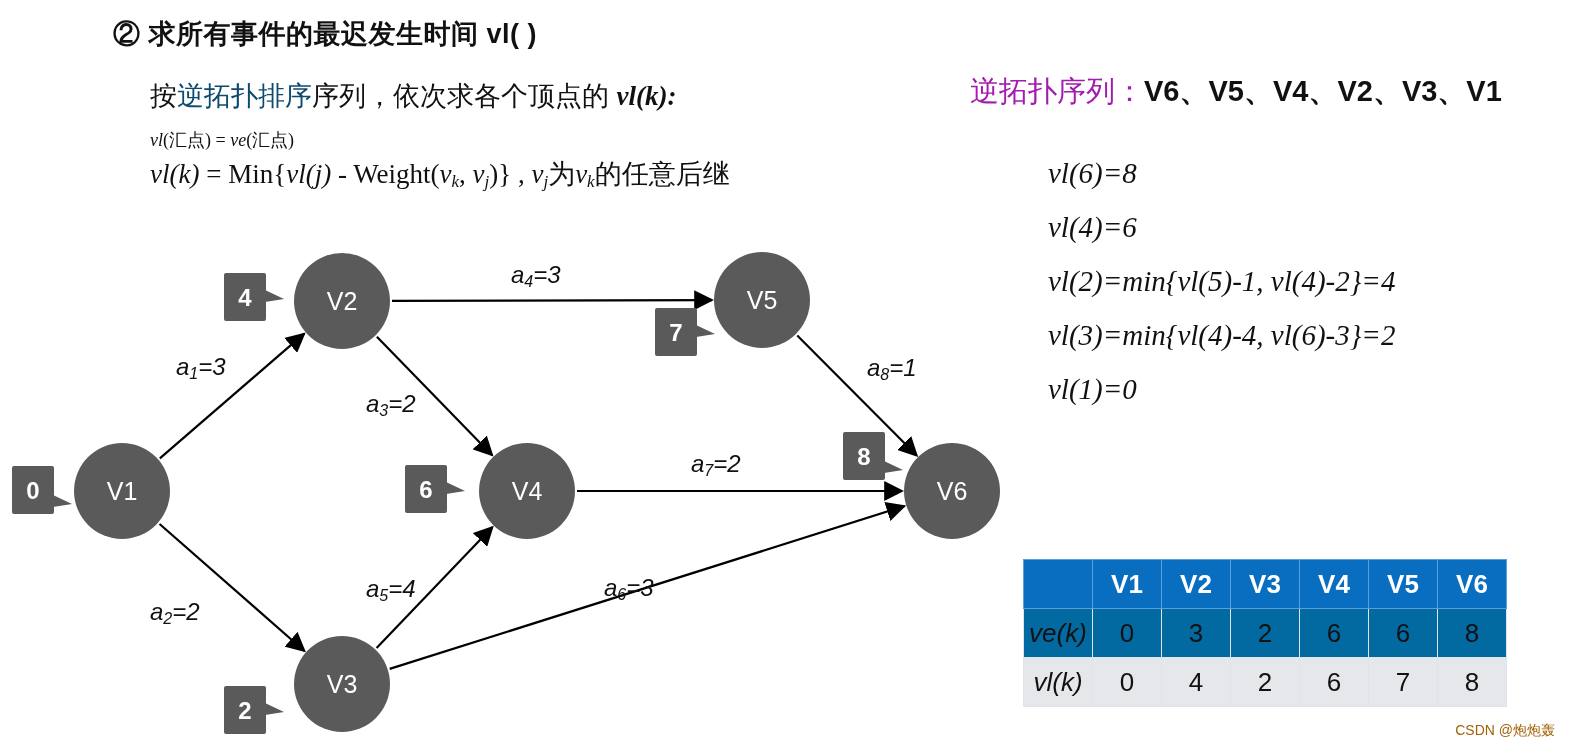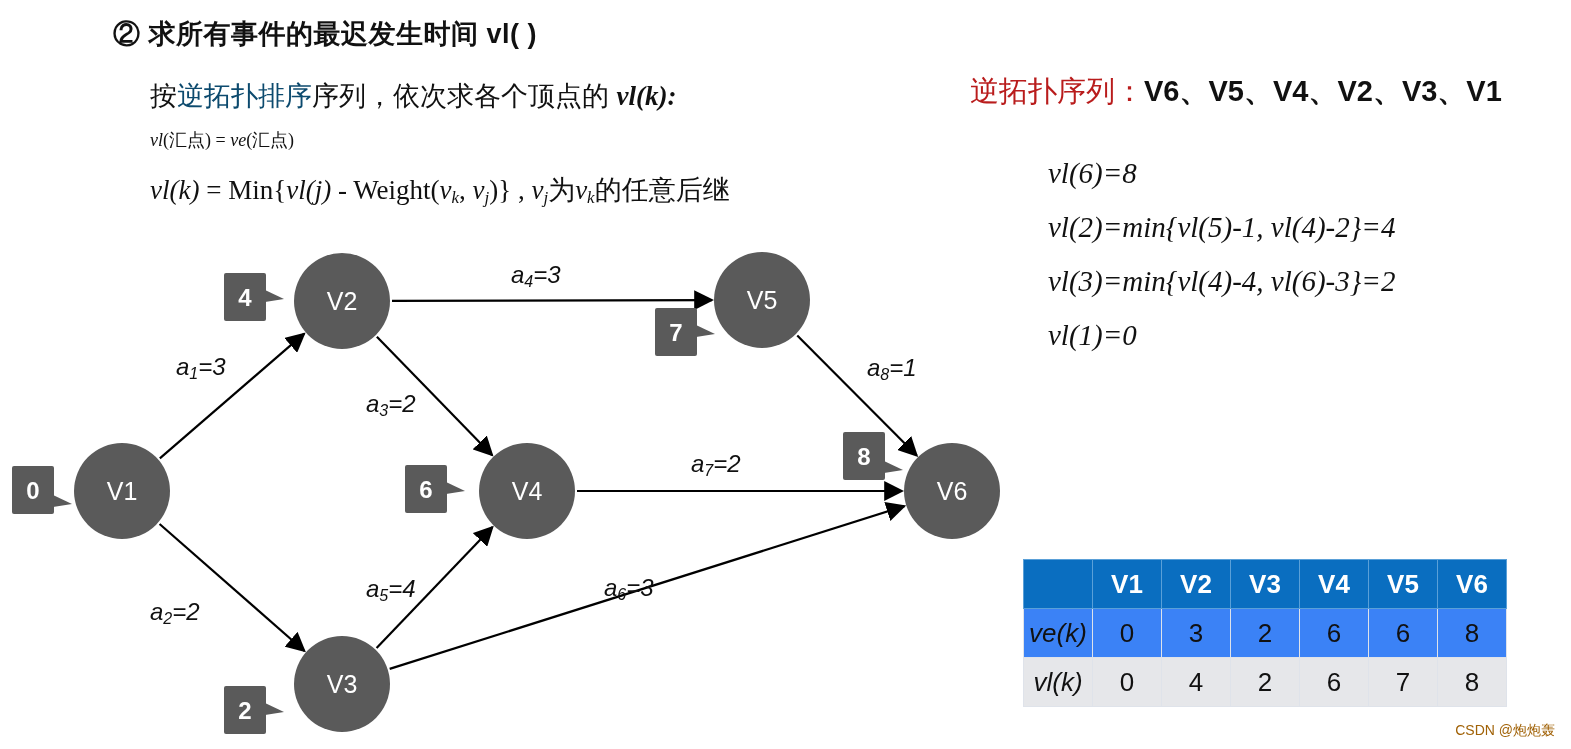--- a/index.html
+++ b/index.html
@@ -3,38 +3,38 @@
 <meta charset="utf-8">
 <style>
   html, body { margin:0; padding:0; background:#ffffff; }
   body { width:1571px; height:749px; position:relative; overflow:hidden; font-family:"Liberation Sans", sans-serif; color:#111; }
   .abs { position:absolute; }
   #title { left:113px; top:16px; font-size:27px; font-weight:bold; letter-spacing:0.5px; white-space:nowrap; }
   .serif { font-family:"Liberation Serif", "DejaVu Serif", serif;text-align:center; }
   #rule-line1 { left:150px; top:78px; font-size:27px; white-space:nowrap; }
   #rule-line1 .hl { color:#0c4a6e; }
   #rule-line2 { left:150px; top:128px; font-size:18px; white-space:nowrap; }
-  #rule-line3 { left:150px; top:172px; font-size:27px; white-space:nowrap; }
+  #rule-line3 { left:150px; top:156px; font-size:27px; white-space:nowrap; }
   .it { font-style:italic; }
   .b { font-weight:bold; }
   sub { font-size:17px; vertical-align:-4px; }
   #rev-seq { left:970px; top:72px; font-size:29px; white-space:nowrap; font-weight:bold; }
-  #rev-seq .lab { color:#b91c1c; font-weight:normal; }
+  #rev-seq .lab { color:#a21caf; font-weight:normal; }
   #calc { left:1048px; top:146px; font-size:29px; font-style:italic; font-family:"Liberation Serif", serif; line-height:54px; }
   #calc div { white-space:nowrap; height:54px; }
   #graph { left:0; top:230px; width:1020px; height:519px; }
   .node-label { font-family:"Liberation Sans", sans-serif; font-size:25px; fill:#ffffff; }
   .box-label { font-family:"Liberation Sans", sans-serif; font-size:24px; fill:#ffffff; font-weight:bold; }
   .edge-label { font-family:"Liberation Sans", sans-serif; font-size:24px; font-style:italic; fill:#111; }
   .edge-label tspan.sub { font-size:16px; }
   #tbl { left:1023px; top:559px; border-collapse:collapse; font-size:26px; }
   #tbl td, #tbl th { width:68px; height:48px; text-align:center; padding:0; border:1px solid #dfe3ea; }
   #tbl th { background:#0a6ec0; color:#fff; font-weight:bold; border-color:#5aa0d8; }
   #tbl th.corner { width:68px; }
-  #tbl tr.row-ve td { background:#3b82f6; }
+  #tbl tr.row-ve td { background:#0369a1; }
   #tbl tr.row-vl td { background:#e6e7ea; }
   #tbl td.rowhead { font-style:italic; }
   #watermark { right:16px; top:722px; font-size:14px; color:#a16207; white-space:nowrap; }
 </style>
 </head>
 <body>
 
 <div id="title" class="abs">② 求所有事件的最迟发生时间 vl( )</div>
 
 <div id="rule-line1" class="abs">
@@ -48,20 +48,21 @@
 <div id="rule-line3" class="abs serif">
   <span class="it">vl(k)</span><span> = Min{</span><span class="it">vl(j)</span><span> - Weight(</span><span class="it">v</span><sub class="it">k</sub><span>, </span><span class="it">v</span><sub class="it">j</sub><span>)} , </span><span class="it">v</span><sub class="it">j</sub><span style="font-family:'DejaVu Sans',sans-serif">为</span><span class="it">v</span><sub class="it">k</sub><span style="font-family:'DejaVu Sans',sans-serif">的任意后继</span>
 </div>
 
 <div id="rev-seq" class="abs">
   <span class="lab">逆拓扑序列：</span><span>V6、V5、V4、V2、V3、V1</span>
 </div>
 
 <div id="calc" class="abs">
   <div>vl(6)=8</div>
+  <div>vl(4)=6</div>
   <div>vl(2)=min{vl(5)-1, vl(4)-2}=4</div>
   <div>vl(3)=min{vl(4)-4, vl(6)-3}=2</div>
   <div>vl(1)=0</div>
 </div>
 
 <svg id="graph" class="abs" viewBox="0 230 1020 519" width="1020" height="519">
   <defs>
     <marker id="arrow" viewBox="0 0 10 10" refX="9" refY="5" markerWidth="9" markerHeight="9" orient="auto-start-reverse">
       <path d="M0,0 L10,5 L0,10 z" fill="#000"></path>
     </marker>

